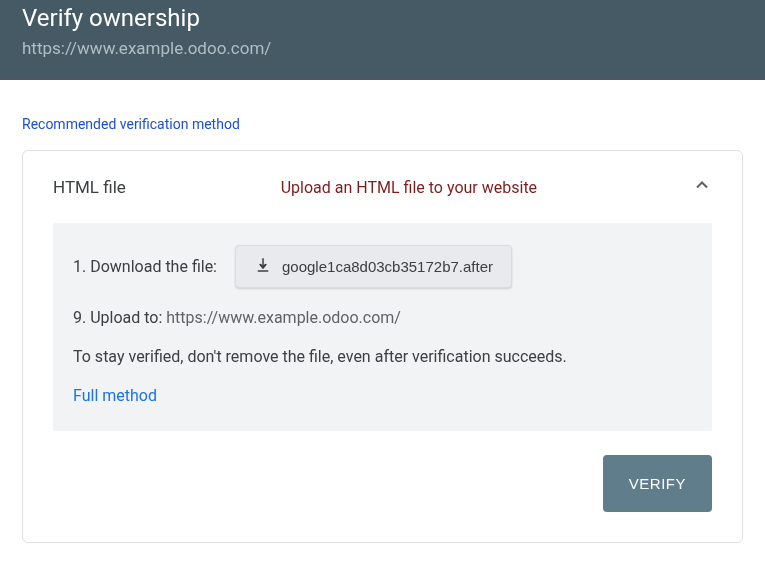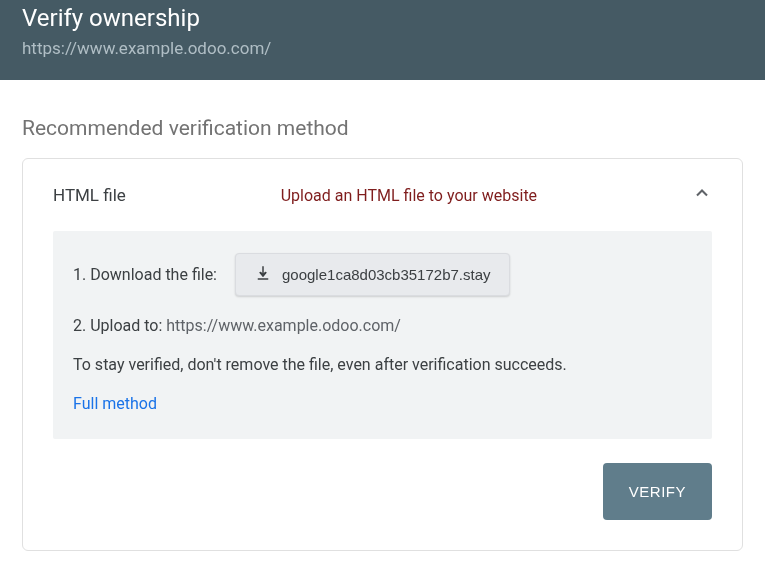--- a/index.html
+++ b/index.html
@@ -12,22 +12,22 @@
       color: #fff;
       font-size: 24px;
       font-weight: 400;
     }
     .header-url {
       color: #b0bec5;
       font-size: 17px;
       margin-top: 6px;
     }
     .section-label {
-      color: #737373;
-      font-size: 21px;
+      color: #1d4ed8;
+      font-size: 14px;
       margin: 36px 0 0 22px;
     }
     .card {
       background: #fff;
       border: 1px solid #e0e0e0;
       border-radius: 6px;
       margin: 18px 22px 22px;
       padding: 0;
     }
     .card-header {
@@ -141,25 +141,25 @@
       <span>1. Download the file:</span>
       <button class="download-btn">
         <span>
           <svg width="18" height="18" viewBox="0 0 24 24" fill="#3c4043">
               <path d="M12 3v10.586l3.293-3.293 1.414 1.414L12 17.414l-4.707-5.707 1.414-1.414L12 13.586V3h0z"></path>
               <path d="M12 3h0v10.586l3.293-3.293 1.414 1.414L12 17.414 7.293 11.707l1.414-1.414L12 13.586V3z"></path>
               <rect x="5" y="19" width="14" height="2"></rect>
               <path d="M13 3v9.586l2.293-2.293 1.414 1.414L12 16.414 7.293 11.707l1.414-1.414L11 12.586V3h2z"></path>
             </svg>
         </span>
-        <span>google1ca8d03cb35172b7.stay</span>
+        <span>google1ca8d03cb35172b7.after</span>
       </button>
     </div>
     <div class="upload-line">
-      <span>2. Upload to: </span><span class="upload-url">https://www.example.odoo.com/</span>
+      <span>9. Upload to: </span><span class="upload-url">https://www.example.odoo.com/</span>
     </div>
     <div class="note">To stay verified, don't remove the file, even after verification succeeds.</div>
     <div class="link">Full method</div>
   </div>
 
   <div class="verify-row">
     <button class="verify-btn">VERIFY</button>
   </div>
 </div>
 

